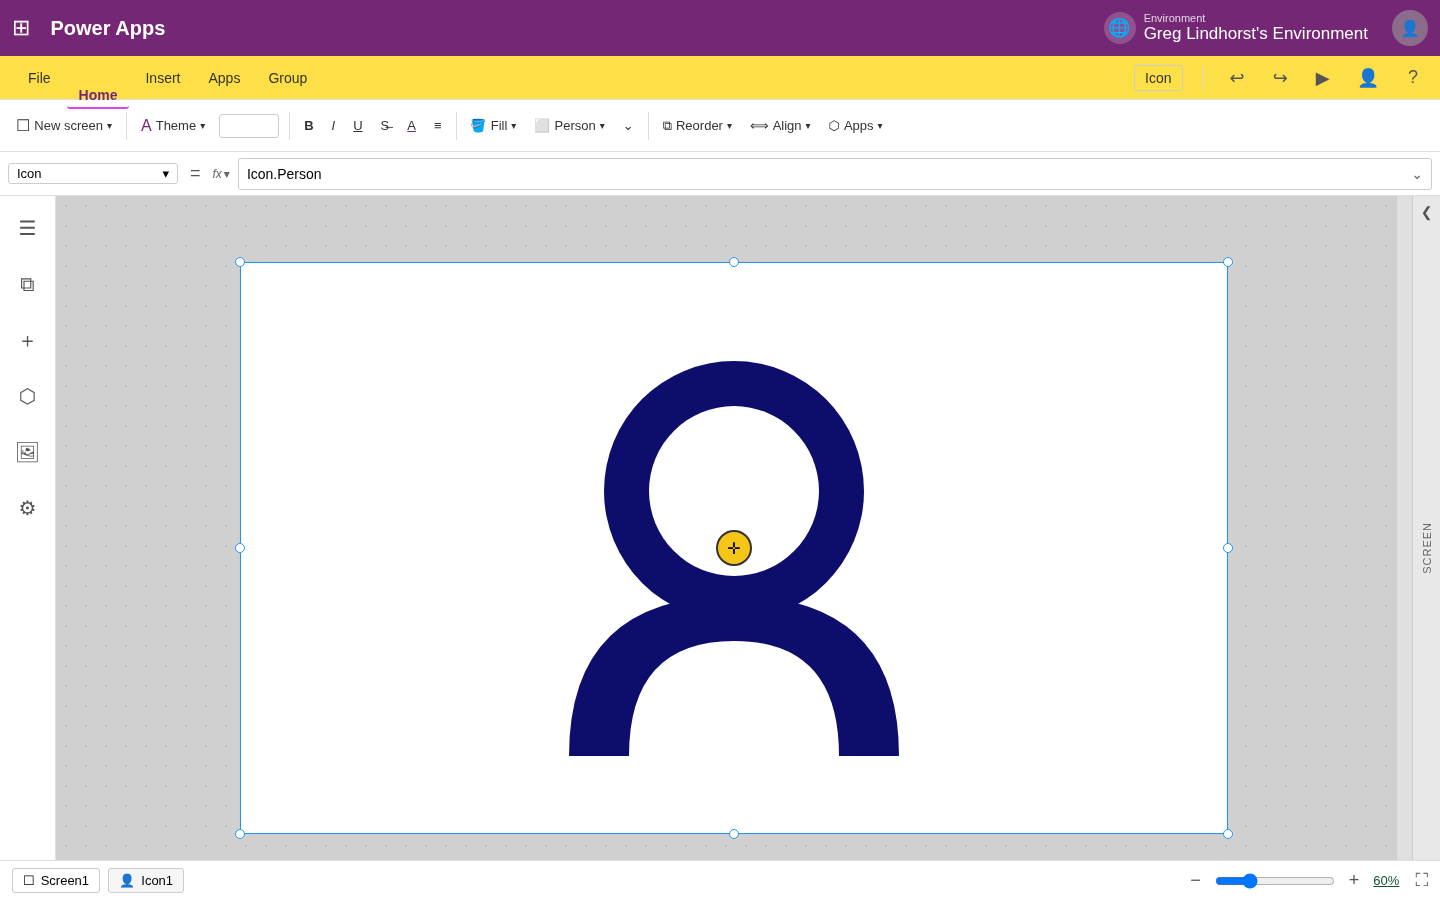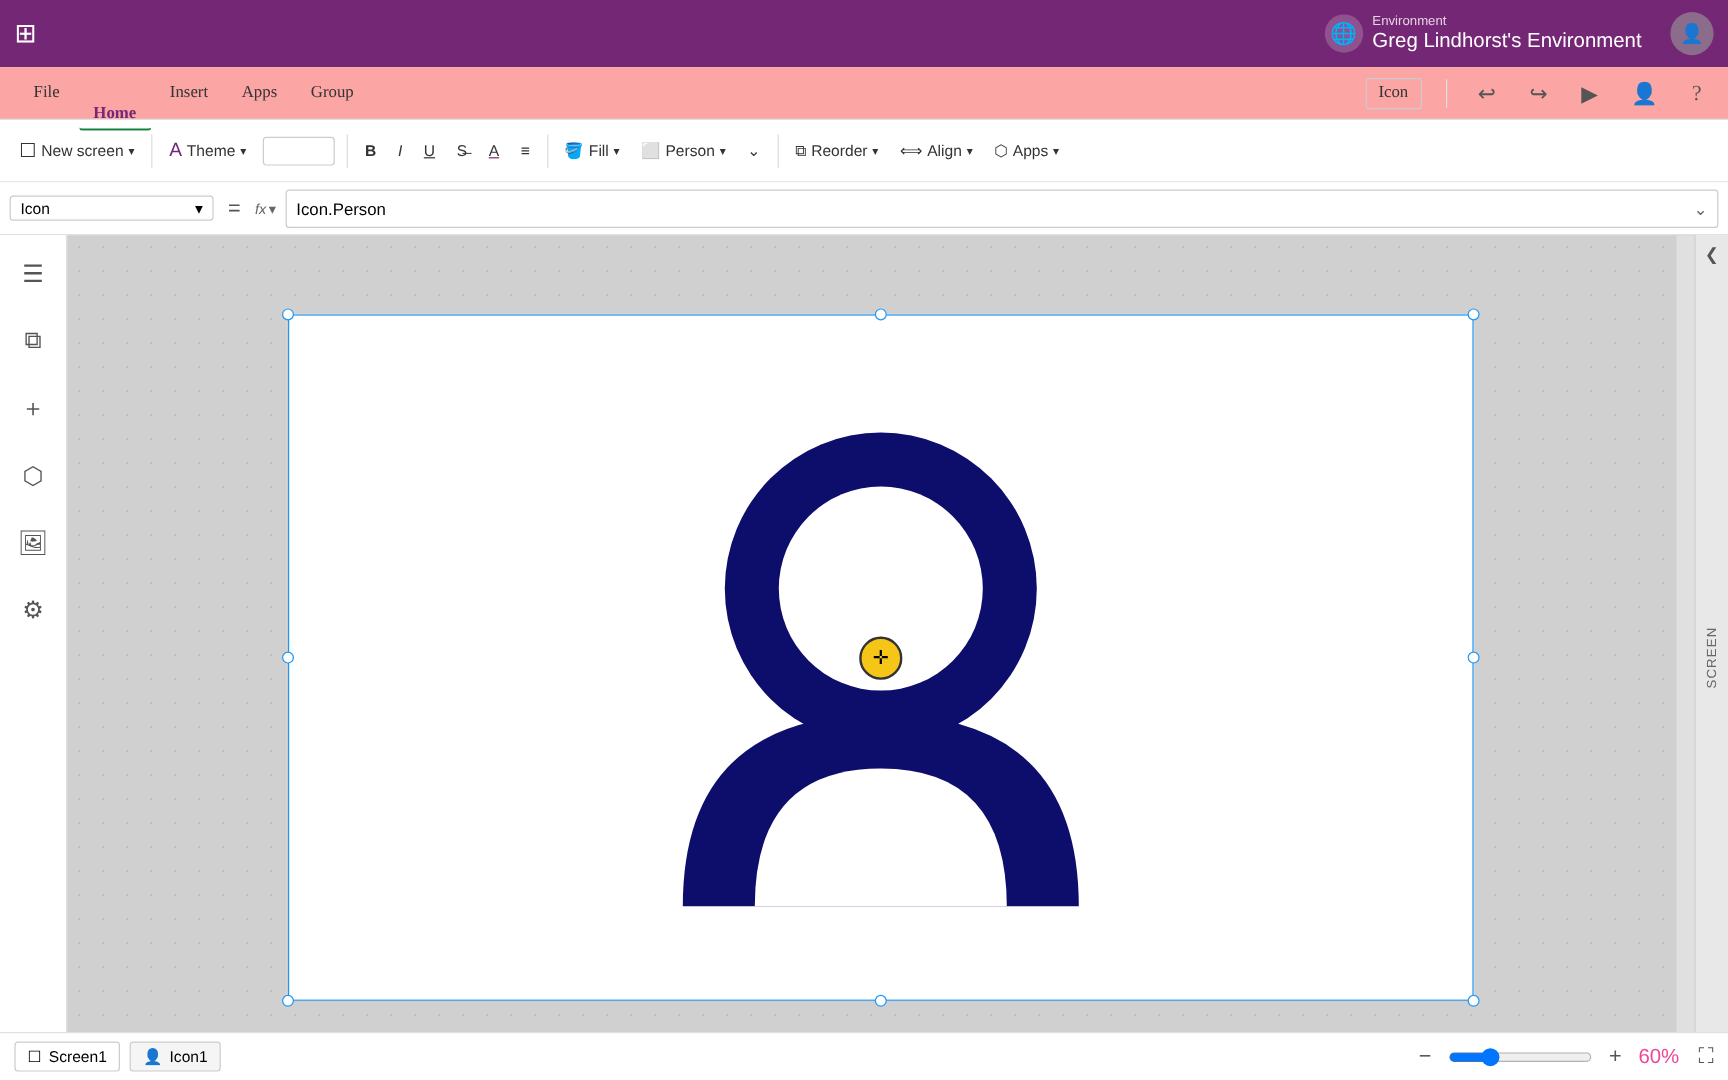--- a/index.html
+++ b/index.html
@@ -18,37 +18,36 @@
     #app-title { font-size: 20px; font-weight: 600; color: white; flex: 1; }
     #env-section { display: flex; align-items: center; gap: 8px; margin-right: 12px; }
     #env-icon { width: 32px; height: 32px; background: rgba(255,255,255,0.2); border-radius: 50%; display: flex; align-items: center; justify-content: center; font-size: 18px; }
     #env-text { display: flex; flex-direction: column; }
     #env-label { font-size: 11px; color: rgba(255,255,255,0.8); }
     #env-name { font-size: 17px; color: white; }
     #user-avatar { width: 36px; height: 36px; border-radius: 50%; background: #ccc; overflow: hidden; display: flex; align-items: center; justify-content: center; font-size: 18px; }
 
     
     #menu-bar {
-      background: #fca5a5;
+      background: #fde047;
       height: 44px;
       display: flex;
       align-items: center;
       padding: 0 16px;
       border-bottom: 1px solid #e0e0e0;
       gap: 4px;
-      font-family: Liberation Serif, serif;
     }
     .menu-item {
       padding: 4px 12px;
       font-size: 14px;
       cursor: pointer;
       border-radius: 3px;
       color: #333;
     }
-    .menu-item.active { border-bottom: 2px solid #15803d; color: #742774; font-weight: 600; margin-top: 37px; }
+    .menu-item.active { border-bottom: 2px solid #d946ef; color: #742774; font-weight: 600; margin-top: 37px; }
     #menu-right { margin-left: auto; display: flex; align-items: center; gap: 16px; }
     .toolbar-icon-btn { cursor: pointer; padding: 4px 6px; border-radius: 3px; font-size: 18px; color: #555; }
     #icon-label-btn { font-size: 14px; color: #333; padding: 4px 10px; border: 1px solid #ccc; border-radius: 3px; cursor: pointer; }
 
     
     #toolbar {
       background: white;
       height: 52px;
       display: flex;
       align-items: center;
@@ -279,37 +278,38 @@
       border-radius: 3px;
     }
     #zoom-controls {
       margin-left: auto;
       display: flex;
       align-items: center;
       gap: 8px;
     }
     #zoom-minus, #zoom-plus { cursor: pointer; font-size: 18px; color: #555; padding: 2px 6px; }
     #zoom-slider { width: 120px; }
-    #zoom-value { font-size: 17px; color: #ec4899; }
+    #zoom-value { font-size: 13px; color: #14532d; text-decoration: underline; }
     #fullscreen-btn { cursor: pointer; font-size: 18px; color: #555; margin-left: 8px; }
 
     
     #canvas-dots {
       position: absolute;
       top: 0; left: 0; right: 16px; bottom: 16px;
       background-image: radial-gradient(circle, #bbb 1px, transparent 1px);
       background-size: 20px 20px;
       pointer-events: none;
     }
   </style>
 </head>
 <body>
 
 <div id="title-bar">
   <span id="app-grid-icon" style="font-size:22px;cursor:pointer;">⊞</span>
+  <span id="app-title" style="margin-left:8px;">Power Apps</span>
   <div id="env-section" style="margin-left:auto;">
     <div id="env-icon">🌐</div>
     <div id="env-text">
       <span id="env-label">Environment</span>
       <span id="env-name">Greg Lindhorst's Environment</span>
     </div>
   </div>
   <div id="user-avatar" style="margin-left:12px;background:#8b6c8b;color:white;font-size:16px;">👤</div>
 </div>
 

